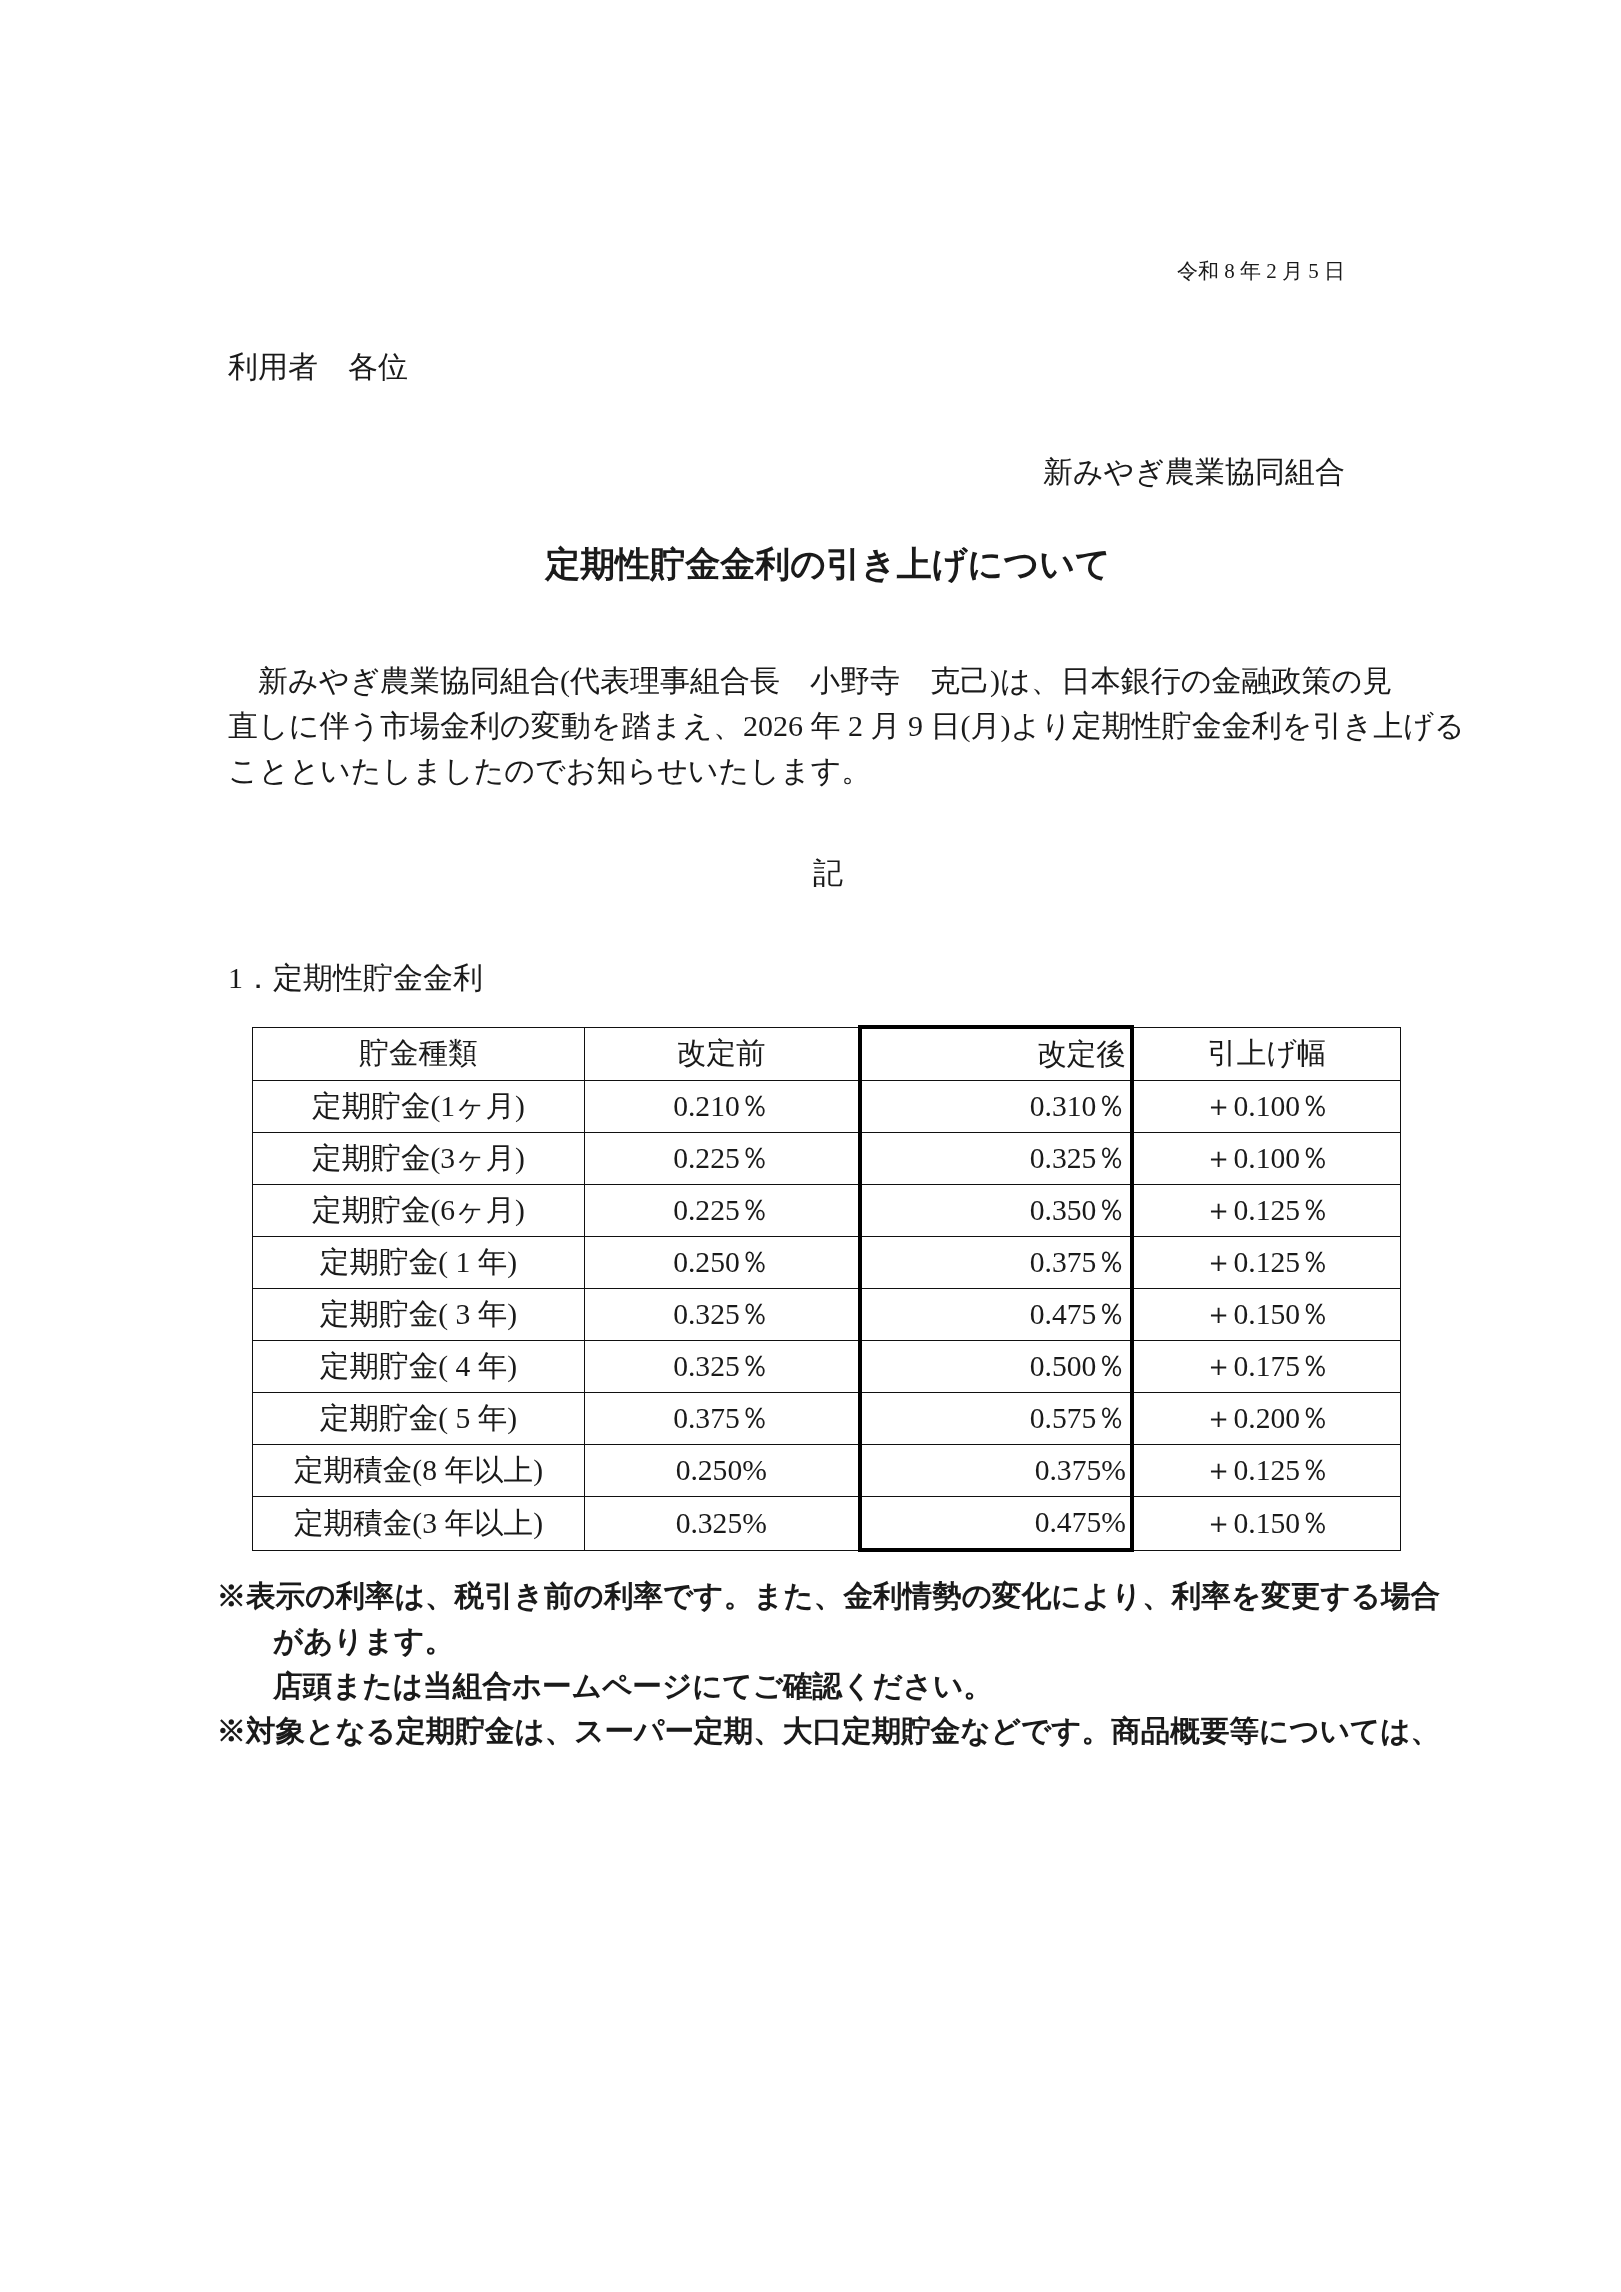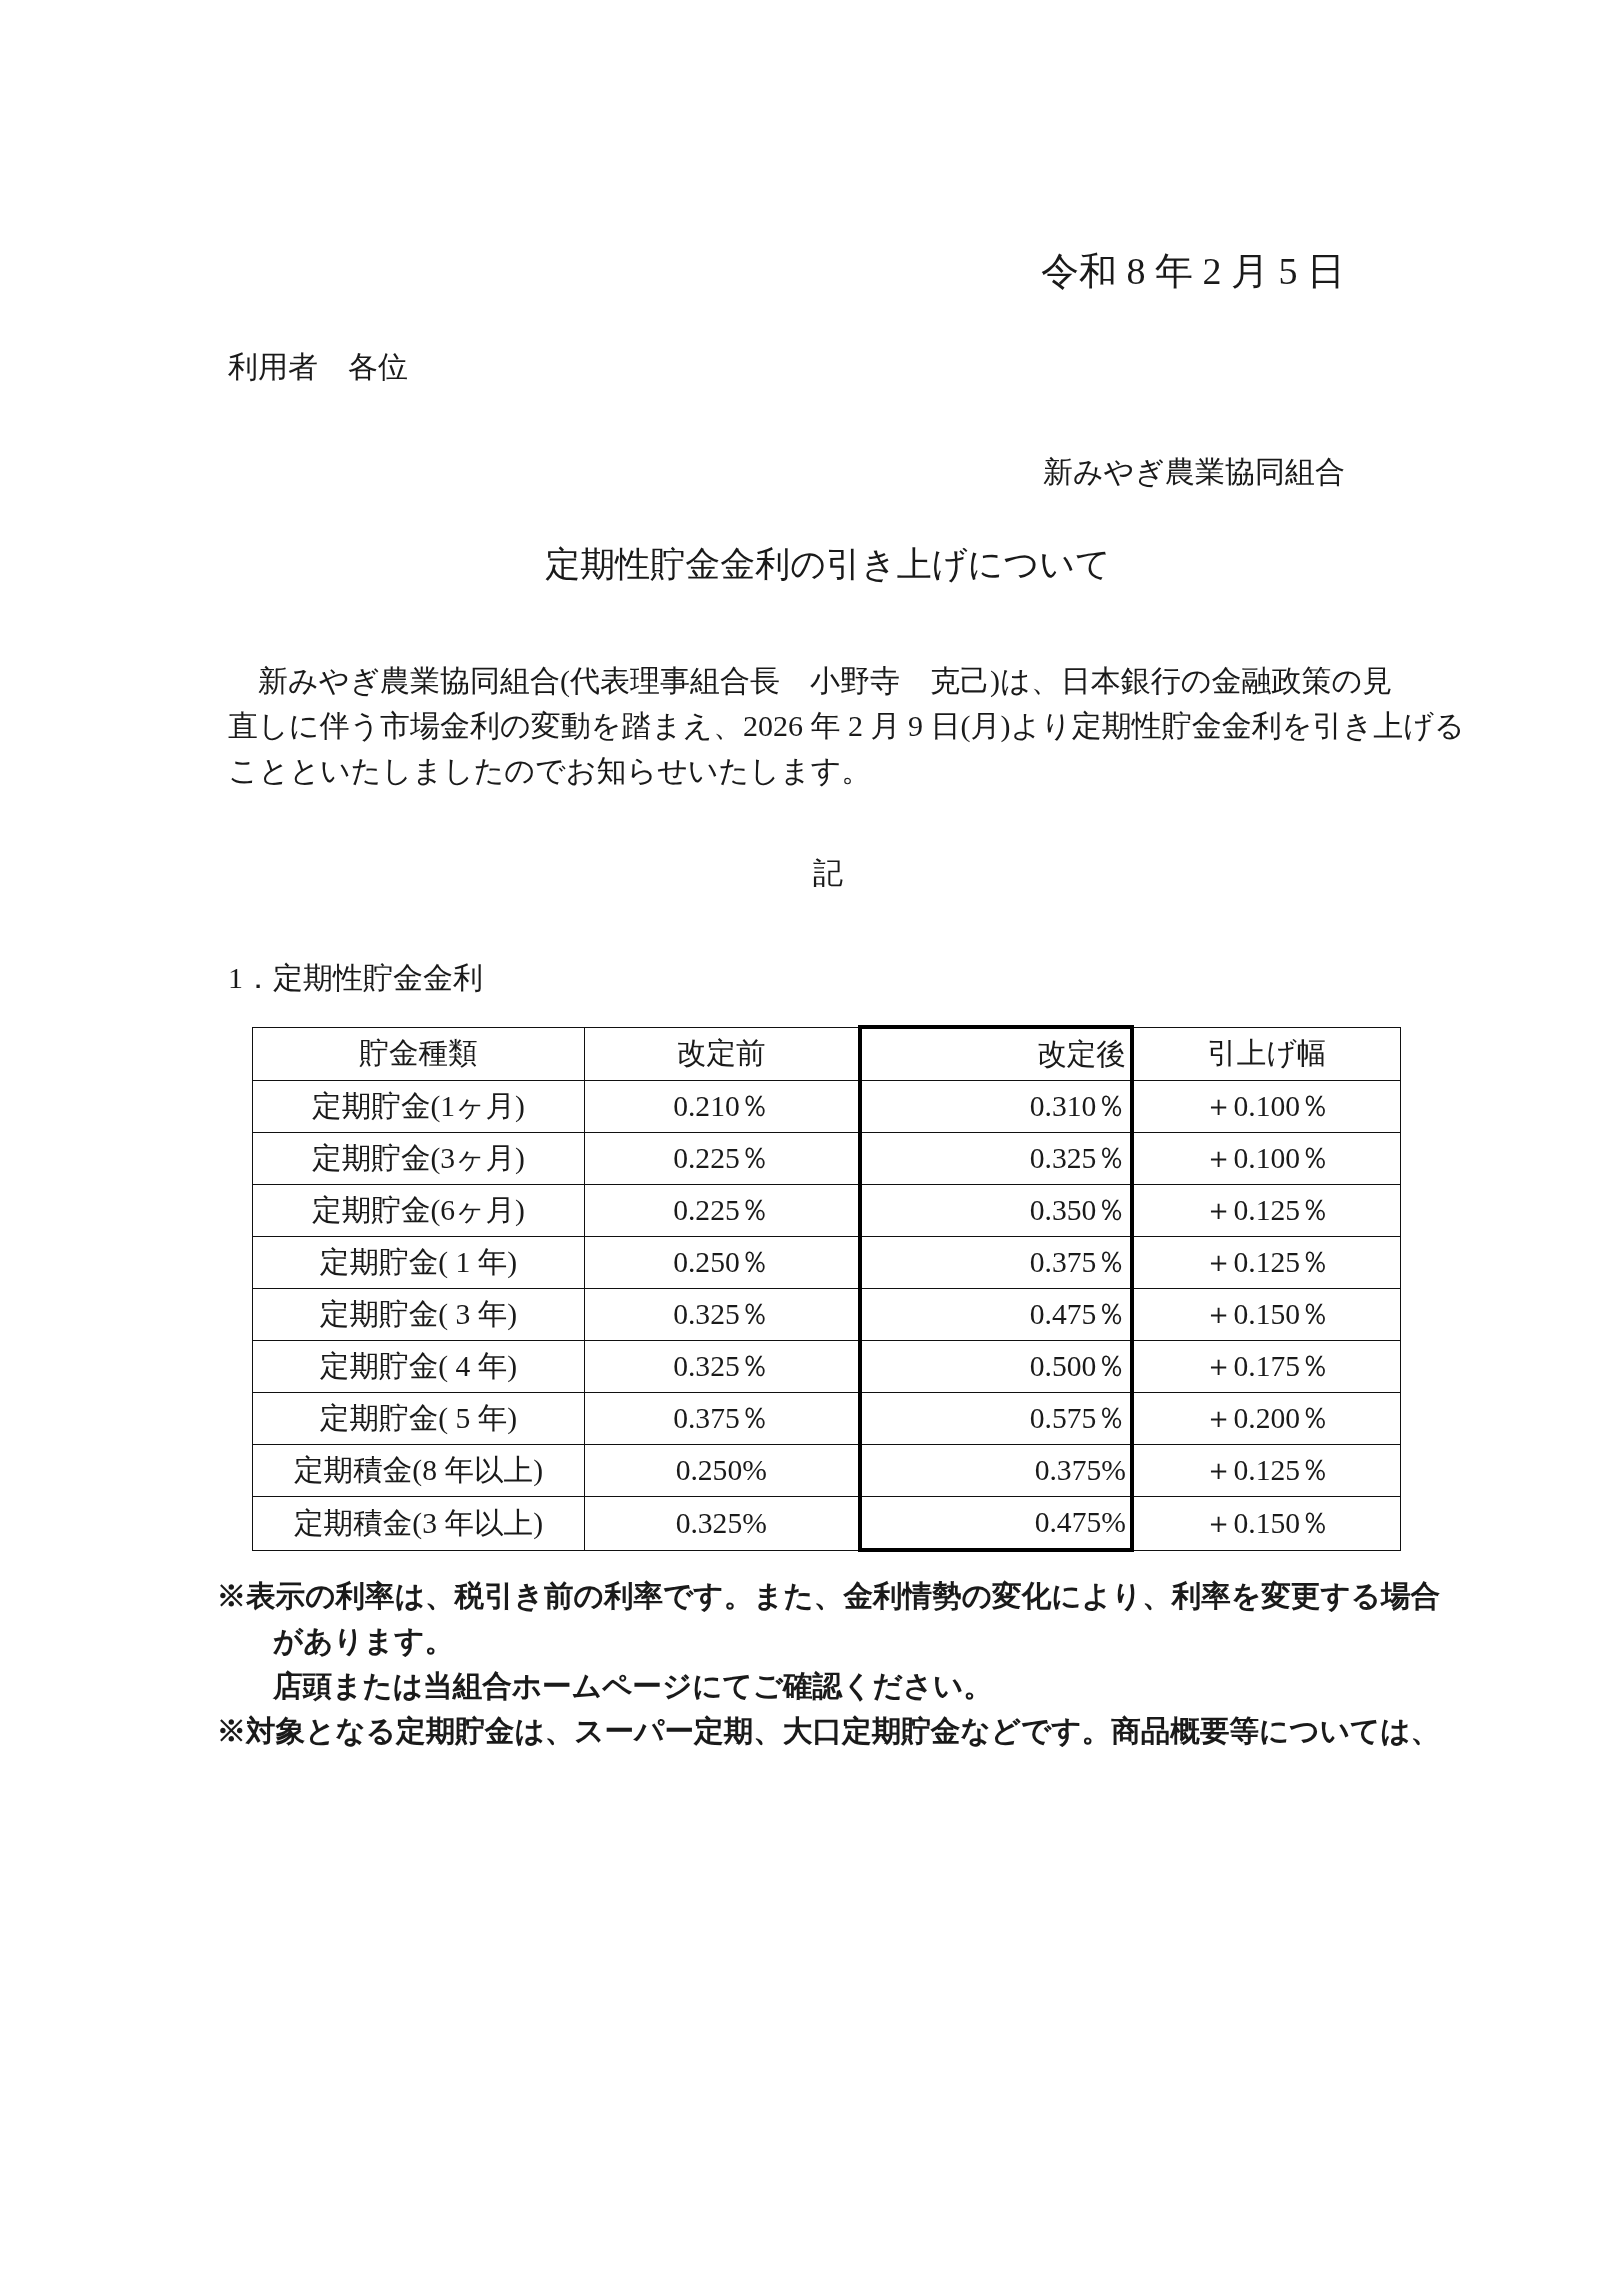--- a/index.html
+++ b/index.html
@@ -9,33 +9,33 @@
     height:2293px;
     margin:0 auto;
     background:#ffffff;
     font-family:"Liberation Serif","DejaVu Serif",serif;
     color:#1a1a1a;
     overflow:hidden;
   }
   .content { padding:255px 193px 0 228px; }
 
   .date {
-    font-size:38px; line-height:32px;
+    font-size:21px; line-height:32px;
     text-align:right; padding-right:83px;
     white-space:nowrap;
   }
   .recipient { margin-top:63px; font-size:30px; line-height:33px; white-space:nowrap; }
   .sender {
     margin-top:72px; font-size:30px; line-height:33px;
     text-align:right; padding-right:83px; white-space:nowrap;
   }
   .title {
     margin:56px 0 0 0;
     font-size:35px; line-height:42px;
-    font-weight:normal; text-align:center; white-space:nowrap;
+    font-weight:bold; text-align:center; white-space:nowrap;
   }
   .body-para { margin-top:72px; }
   .body-line { font-size:30px; line-height:45px; white-space:nowrap; }
   .record { margin-top:63px; text-align:center; font-size:30px; line-height:33px; }
   .section-heading { margin-top:72px; font-size:30px; line-height:33px; white-space:nowrap; }
 
   .rate-table {
     border-collapse:collapse;
     table-layout:fixed;
     margin:31px 0 0 24px;

